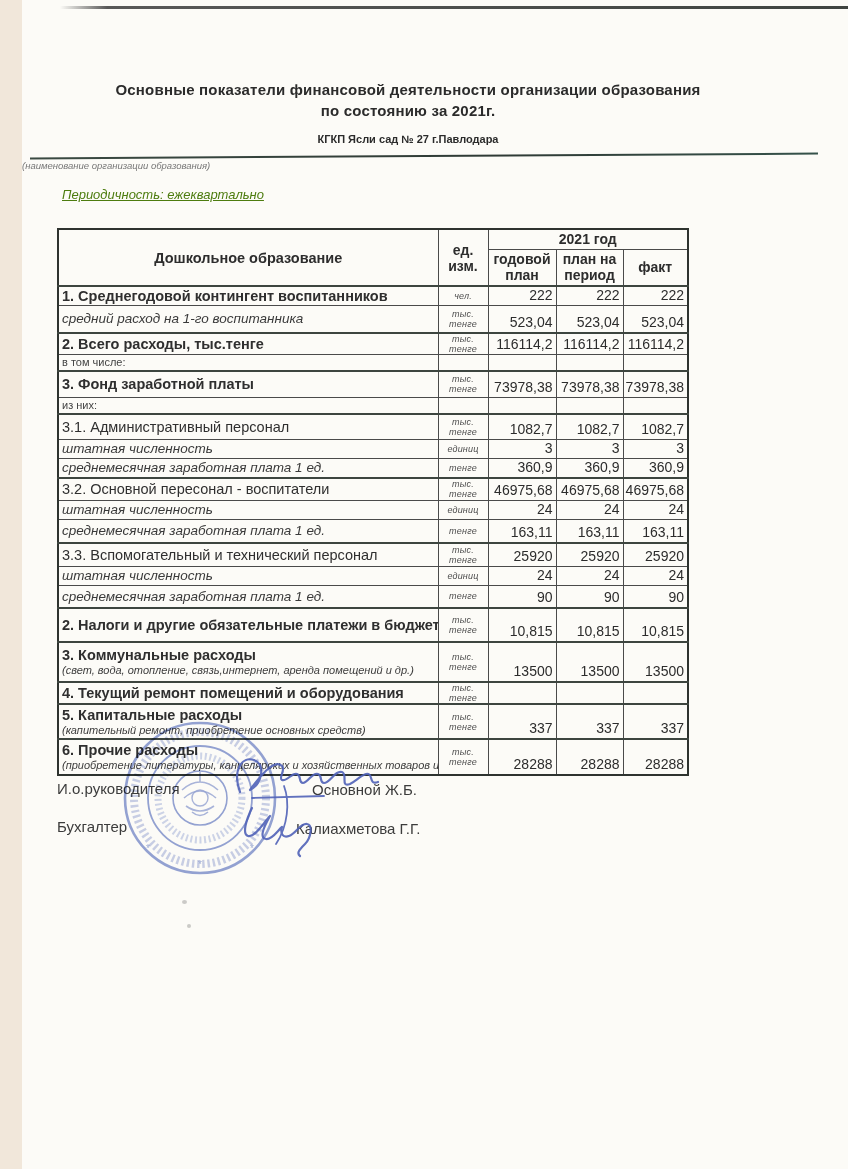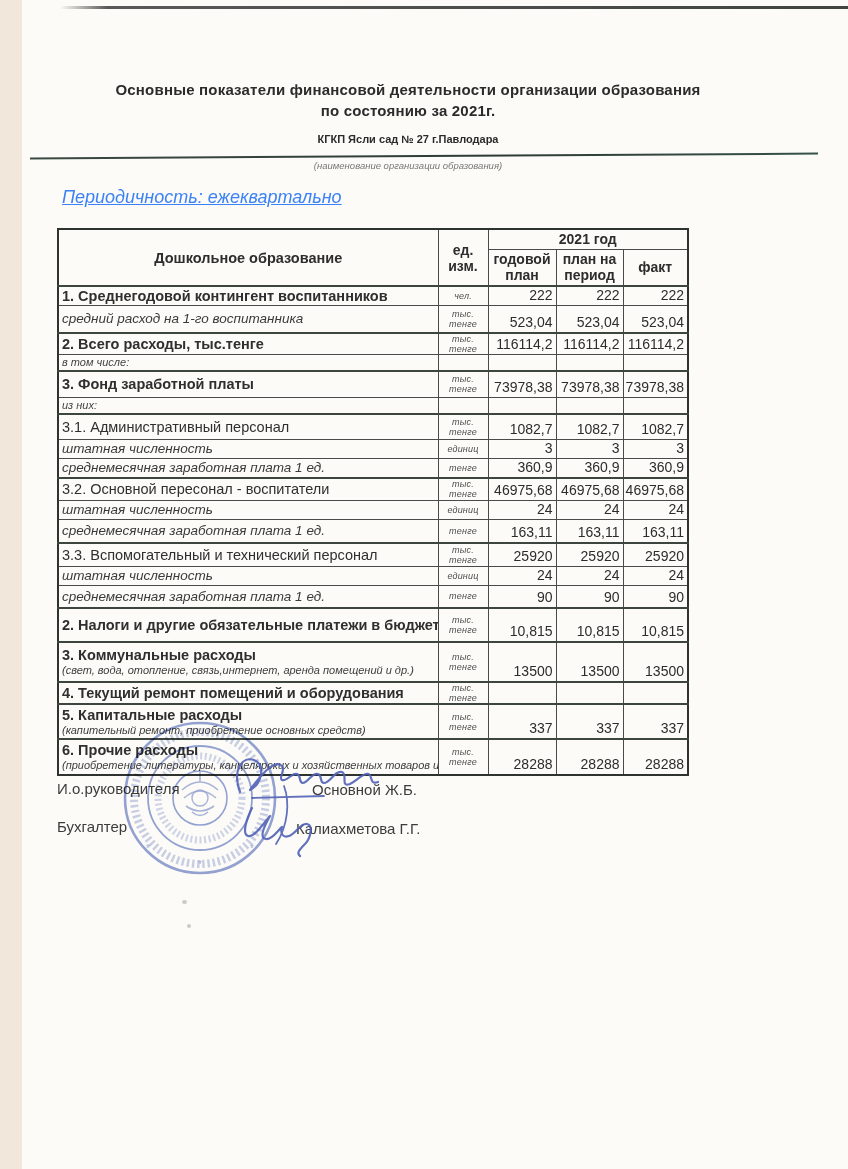--- a/index.html
+++ b/index.html
@@ -25,26 +25,26 @@
   .org-name{
     position:absolute;left:0;top:133px;width:772px;text-align:center;
     font-weight:bold;font-size:11px;color:#2b2b2b;
   }
   .org-rule{
     position:absolute;left:8px;top:155px;width:788px;height:2px;
     background:linear-gradient(90deg,#3a4a42,#2f3a35 60%,#35524a);
     transform:rotate(-0.35deg);
   }
   .org-caption{
-    position:absolute;left:0;top:160px;width:772px;text-align:center;
+    position:absolute;left:0;top:160px;width:772px;text-align:left;
     font-style:italic;font-size:9.5px;color:#777;
   }
   .periodicity{
     position:absolute;left:40px;top:187px;
-    font-style:italic;font-size:18px;color:#3b82f6;
+    font-style:italic;font-size:13px;color:#4d7c0f;
     text-decoration:underline;
   }
   table.fin-table{
     position:absolute;left:35px;top:228px;width:630px;
     border-collapse:collapse;table-layout:fixed;
     border:2px solid #2e332f;
   }
   .fin-table th,.fin-table td{
     border:1px solid #4a4a4a;
     padding:0;overflow:hidden;
@@ -54,21 +54,21 @@
     font-weight:bold;font-size:14px;line-height:16px;color:#2d2d2d;
     text-align:center;vertical-align:middle;
   }
   th.c-desc{font-size:14.5px;}
   td.lbl{padding:1px 3px;vertical-align:middle;font-size:14.5px;line-height:1.12;color:#2f2f2f;white-space:nowrap;}
   td.unit{font-style:italic;font-size:9px;color:#4e4e4e;text-align:center;vertical-align:middle;letter-spacing:.2px;}
   td.val{text-align:right;vertical-align:bottom;font-size:14px;color:#2c2c2c;padding:0 3px 2px 0;margin-top:16px;}
   tr.r-bold td.lbl{font-weight:bold;}
   tr.r-plain td.lbl{font-weight:normal;}
   tr.r-italic td.lbl{font-style:italic;font-size:13.5px;color:#3a3a3a;}
-  tr.r-note td.lbl{font-style:italic;font-size:11px;color:#444;}
+  tr.r-note td.lbl{font-size:11px;color:#444;}
   tr.r-two td.lbl .main{display:block;font-weight:bold;line-height:1.1;}
   tr.r-two td.lbl .sub{display:block;font-style:italic;font-size:11px;line-height:1.1;color:#3d3d3d;}
   .sig-role{position:absolute;left:35px;font-size:15px;color:#3c3c3c;}
   .sig-name{position:absolute;font-size:15px;color:#3c3c3c;}
   .ink-layer,.stamp-layer{position:absolute;pointer-events:none;}
   .ink-layer{left:0;top:690px;}
   .stamp-layer{left:100px;top:720px;mix-blend-mode:multiply;}
   .speck{position:absolute;background:#9a9a98;border-radius:50%;opacity:.5;}
 </style>
 </head>

